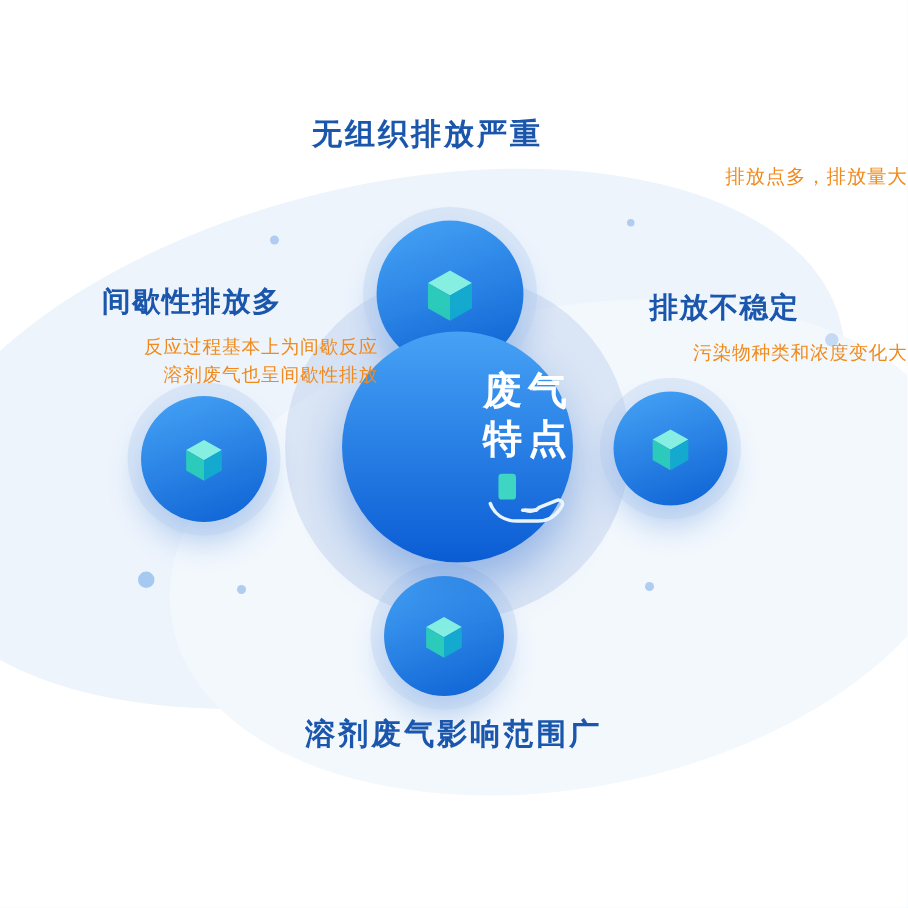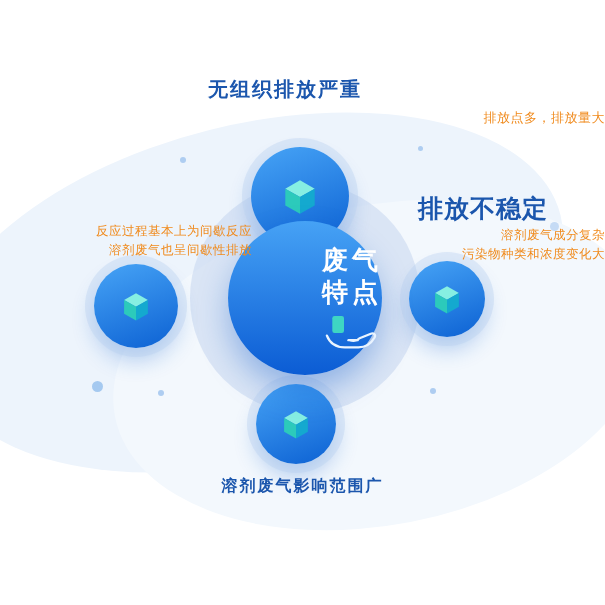--- a/index.html
+++ b/index.html
@@ -46,23 +46,23 @@
 
   
   .title{ position:absolute; color:#1b56ad; font-weight:700; text-align:center; z-index:4; }
   .desc { position:absolute; color:#f08a1c; text-align:right; font-size:13px; line-height:1.55;
           letter-spacing:0.5px; z-index:4; }
 
   .title-top   { left:0;     top:76px;  width:570px; font-size:20px; letter-spacing:2px; }
   .desc-top    { left:0;     top:108px; width:605px; }
   .title-left  { left:18px;  top:188px; width:220px; font-size:19px; letter-spacing:1px; }
   .desc-left   { left:4px;   top:222px; width:248px; font-size:12.5px; }
-  .title-right { left:372px; top:192px; width:222px; font-size:25px; letter-spacing:1px; }
+  .title-right { left:372px; top:192px; width:222px; font-size:19px; letter-spacing:1px; }
   .desc-right  { left:358px; top:226px; width:247px; font-size:12.5px; }
-  .title-bottom{ left:0;     top:476px; width:605px; font-size:16px; letter-spacing:2px; }
+  .title-bottom{ left:0;     top:476px; width:605px; font-size:20px; letter-spacing:2px; }
   .desc-bottom { left:0;     top:510px; width:605px; }
 </style>
 </head>
 <body>
 
 <div class="stage">
 
   <div class="bg-ellipse e1"></div>
   <div class="bg-ellipse e2"></div>
   <div class="halo"></div>
@@ -76,35 +76,35 @@
   <div class="title title-top">无组织排放严重</div>
   <div class="desc desc-top">排放点多，排放量大</div>
   <div class="node node-top">
     <svg class="cube-lg" viewBox="0 0 40 40" aria-hidden="true">
       <polygon points="20,5 34,13 20,21 6,13" fill="#86efe2"></polygon>
       <polygon points="6,13 20,21 20,37 6,29" fill="#2ccabb"></polygon>
       <polygon points="34,13 20,21 20,37 34,29" fill="#14a9cf"></polygon>
     </svg>
   </div>
 
+  <div class="title title-left">间歇性排放多</div>
   <div class="desc desc-left">
     <div>反应过程基本上为间歇反应</div>
     <div>溶剂废气也呈间歇性排放</div>
   </div>
   <div class="node node-left">
     <svg class="cube-md" viewBox="0 0 40 40" aria-hidden="true">
       <polygon points="20,5 34,13 20,21 6,13" fill="#86efe2"></polygon>
       <polygon points="6,13 20,21 20,37 6,29" fill="#2ccabb"></polygon>
       <polygon points="34,13 20,21 20,37 34,29" fill="#14a9cf"></polygon>
     </svg>
   </div>
 
   <div class="title title-right">排放不稳定</div>
   <div class="desc desc-right">
-    <div>溶剂废气成分复杂</div>
     <div>污染物种类和浓度变化大</div>
   </div>
   <div class="node node-right">
     <svg class="cube-md" viewBox="0 0 40 40" aria-hidden="true">
       <polygon points="20,5 34,13 20,21 6,13" fill="#86efe2"></polygon>
       <polygon points="6,13 20,21 20,37 6,29" fill="#2ccabb"></polygon>
       <polygon points="34,13 20,21 20,37 34,29" fill="#14a9cf"></polygon>
     </svg>
   </div>
 

